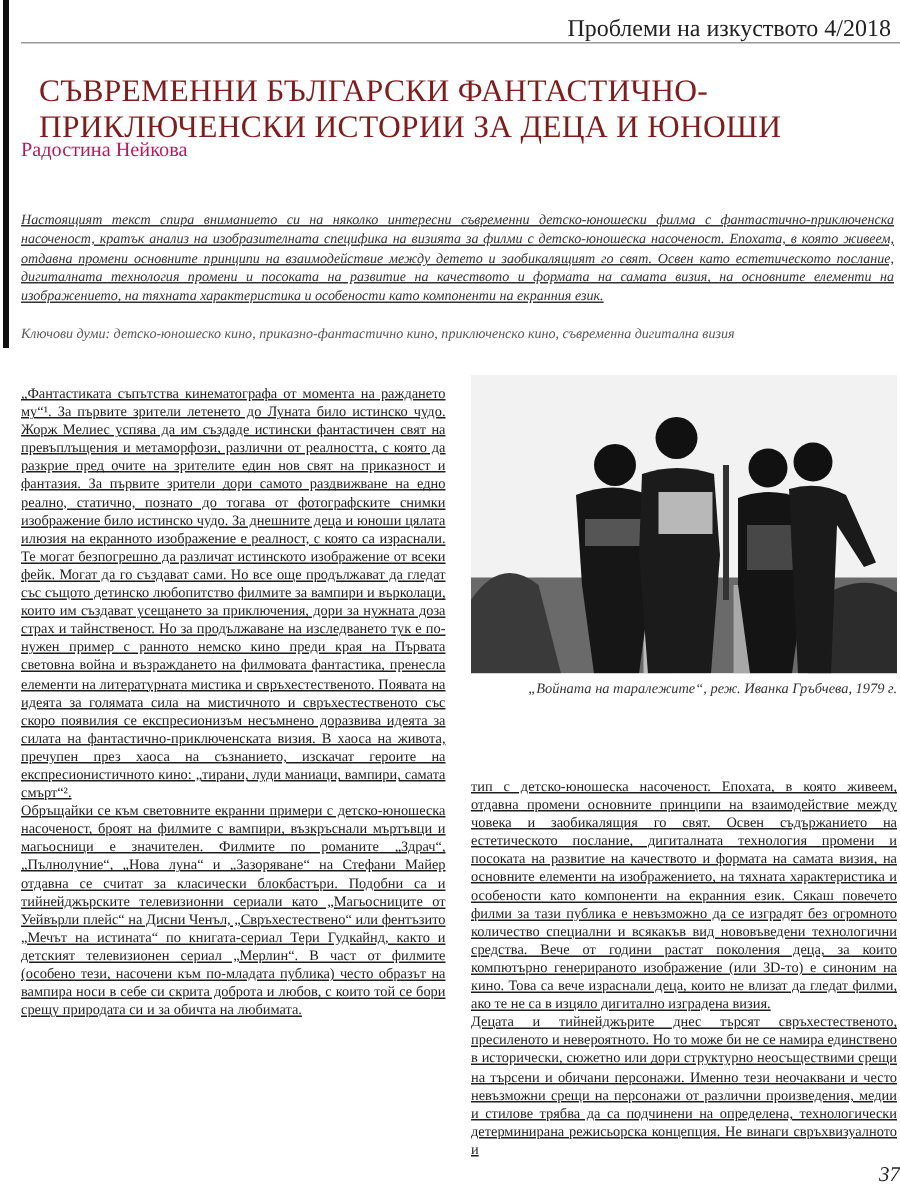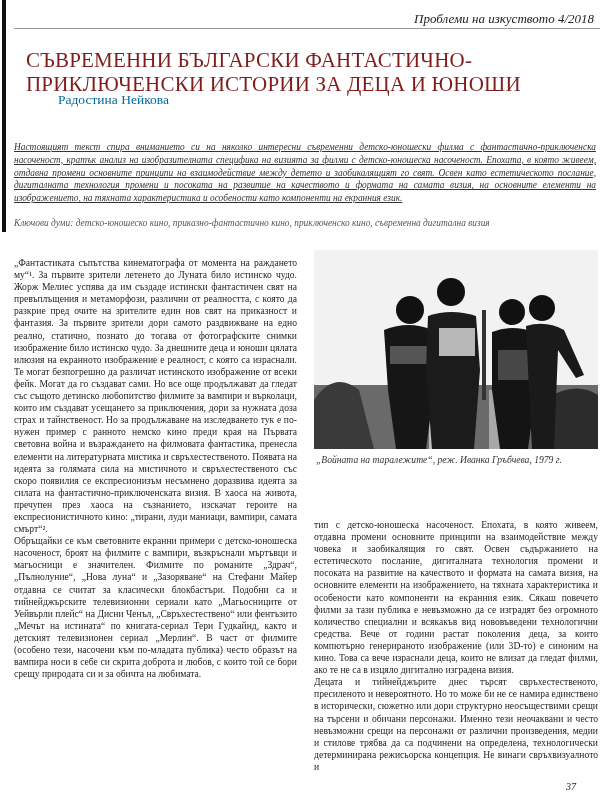--- a/index.html
+++ b/index.html
@@ -7,64 +7,64 @@
     width: 600px; height: 800px; overflow: hidden; position: relative;
     background: #ffffff; color: #1a1a1a;
     font-family: "Liberation Serif", "DejaVu Serif", serif;
   }
   .edge-bar {
     position: absolute; left: 2px; top: 0; width: 4px; height: 232px;
     background: #111;
   }
   .running-head {
     position: absolute; right: 6px; top: 11px;
-    font-style: italic; font-size: 13px; color: #222;
+    font-size: 16px; color: #222;
   }
   .head-rule {
     position: absolute; left: 14px; right: 0; top: 28px; height: 1px;
     background: #9a9a9a;
   }
   .title {
     position: absolute; left: 14px; top: 36px; width: 580px;
     font-size: 21px; line-height: 24px; letter-spacing: 0.2px; color: #7f1d1d;
     margin: 12px; font-weight: normal;
   }
   .author {
     position: absolute; left: 14px; top: 92px;
-    font-size: 13.5px; color: #0369a1; margin-left: 44px;
+    font-size: 13.5px; color: #be185d;
   }
   .abstract {
     position: absolute; left: 14px; top: 141px; width: 582px;
     font-style: italic; font-size: 9.4px; line-height: 12.8px;
     text-align: justify; color: #333; margin: 0; text-decoration: underline;
   }
   .keywords {
     position: absolute; left: 14px; top: 217px; width: 582px;
     font-style: italic; font-size: 9.4px; line-height: 12.8px;
     text-align: justify; color: #555; margin: 0; font-family: Liberation Serif, serif;
   }
   .col {
     position: absolute; font-size: 9.6px; line-height: 12.1px;
     text-align: justify; color: #1e1e1e;
   }
-  .col p { margin: 0; }
+  .col p { margin: 0; text-decoration: underline; }
   .col-left { left: 14px; top: 257px; width: 283px; }
   .photo {
     position: absolute; left: 314px; top: 250px; width: 284px; height: 199px;
     background: #f4f4f4; overflow: hidden;
   }
   .photo svg { display: block; }
   .caption {
     position: absolute; left: 316px; top: 454px; width: 282px;
-    font-style: italic; font-size: 9.6px; line-height: 12.5px; color: #333;
+    font-style: italic; font-size: 9.6px; line-height: 12.5px; color: #333; text-align: right;
   }
   .col-right-wrap { position: absolute; left: 314px; top: 483px; width: 284px; margin-top: 36px; }
   .page-num {
-    position: absolute; right: 24px; bottom: 8px;
-    font-size: 10px; color: #222; font-style: italic;
+    position: absolute; right: 0; bottom: 8px;
+    font-size: 14px; color: #222; font-style: italic;
   }
 </style>
 </head>
 <body>
 
 <div class="edge-bar"></div>
 
 <div class="running-head">Проблеми на изкуството 4/2018</div>
 <div class="head-rule"></div>
 

